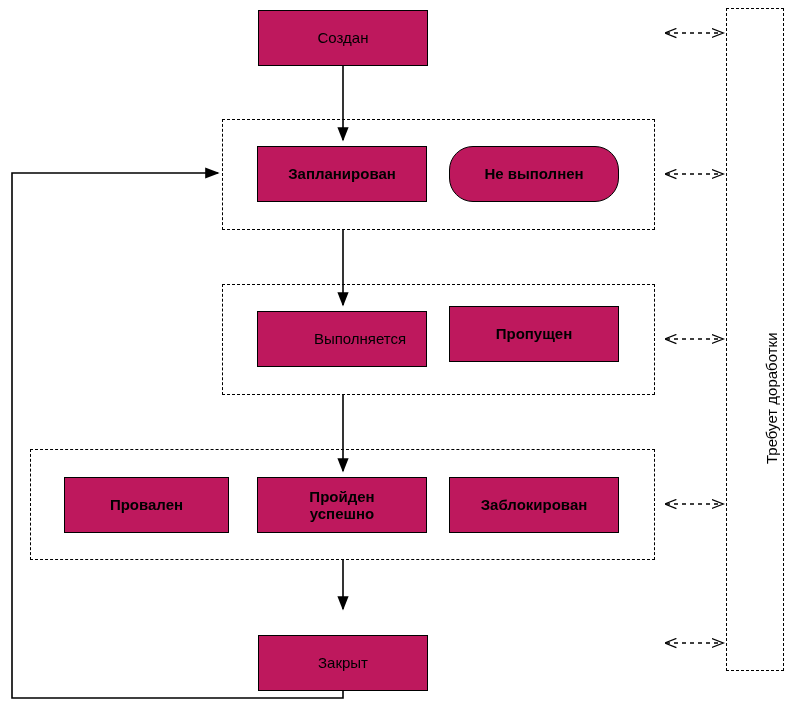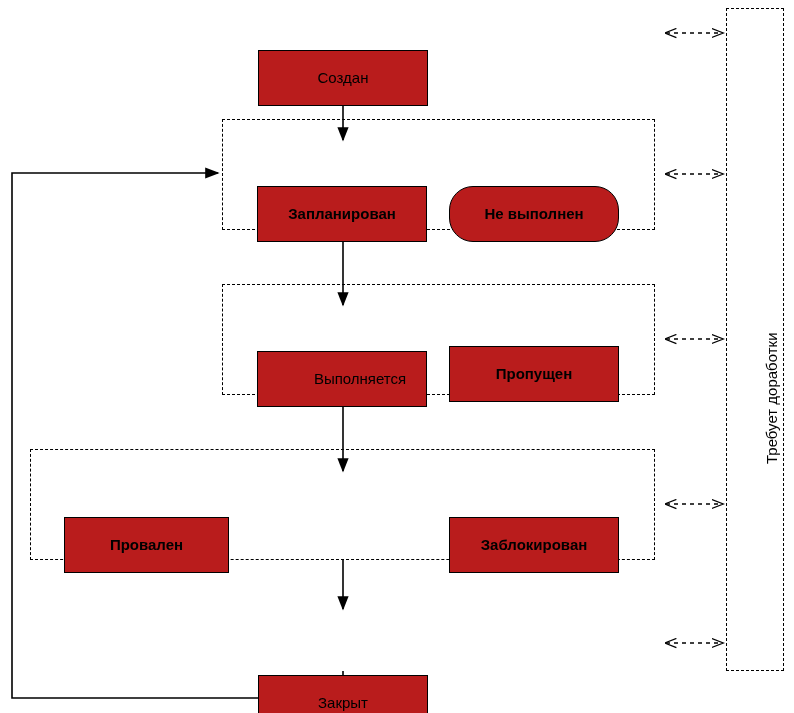--- a/index.html
+++ b/index.html
@@ -15,29 +15,28 @@
     position: relative;
     width: 794px;
     height: 713px;
     overflow: hidden;
     background: #ffffff;
   }
   .node {
     position: absolute;
     box-sizing: border-box;
     border: 1px solid #000000;
-    background: #b91c1c;
+    background: #be185d;
     display: flex;
     align-items: center;
     justify-content: center;
     text-align: center;
     font-size: 15px;
     line-height: 1.15;
     white-space: pre-line;
-    margin-top: 40px;
   }
   .node.bold {
     font-weight: bold;
   }
   .group {
     position: absolute;
     box-sizing: border-box;
     border: 1.5px dashed #000000;
     background: transparent;
   }
@@ -106,20 +105,22 @@
   <div class="node" style="left:257px; top:146px; width:170px; height:56px;font-weight:bold;">Запланирован</div>
 
   <div class="node bold" style="left:449px; top:146px; width:170px; height:56px;border-radius:24px;">Не выполнен</div>
 
   <div class="node" style="left:257px; top:311px; width:170px; height:56px;padding-left:36px;">Выполняется</div>
 
   <div class="node bold" style="left:449px; top:306px; width:170px; height:56px;">Пропущен</div>
 
   <div class="node bold" style="left:64px; top:477px; width:165px; height:56px;">Провален</div>
 
+  <div class="node bold" style="left:257px; top:477px; width:170px; height:56px;">Пройден
+успешно</div>
 
   <div class="node bold" style="left:449px; top:477px; width:170px; height:56px;">Заблокирован</div>
 
   <div class="node" style="left:258px; top:635px; width:170px; height:56px;">Закрыт</div>
 
   <div class="rework-box" style="left:726px; top:8px; width:58px; height:663px;">
     <div class="rework-label" style="left:36px; top:455px; transform: rotate(-90deg);">Требует доработки</div>
   </div>
 
 </div>

